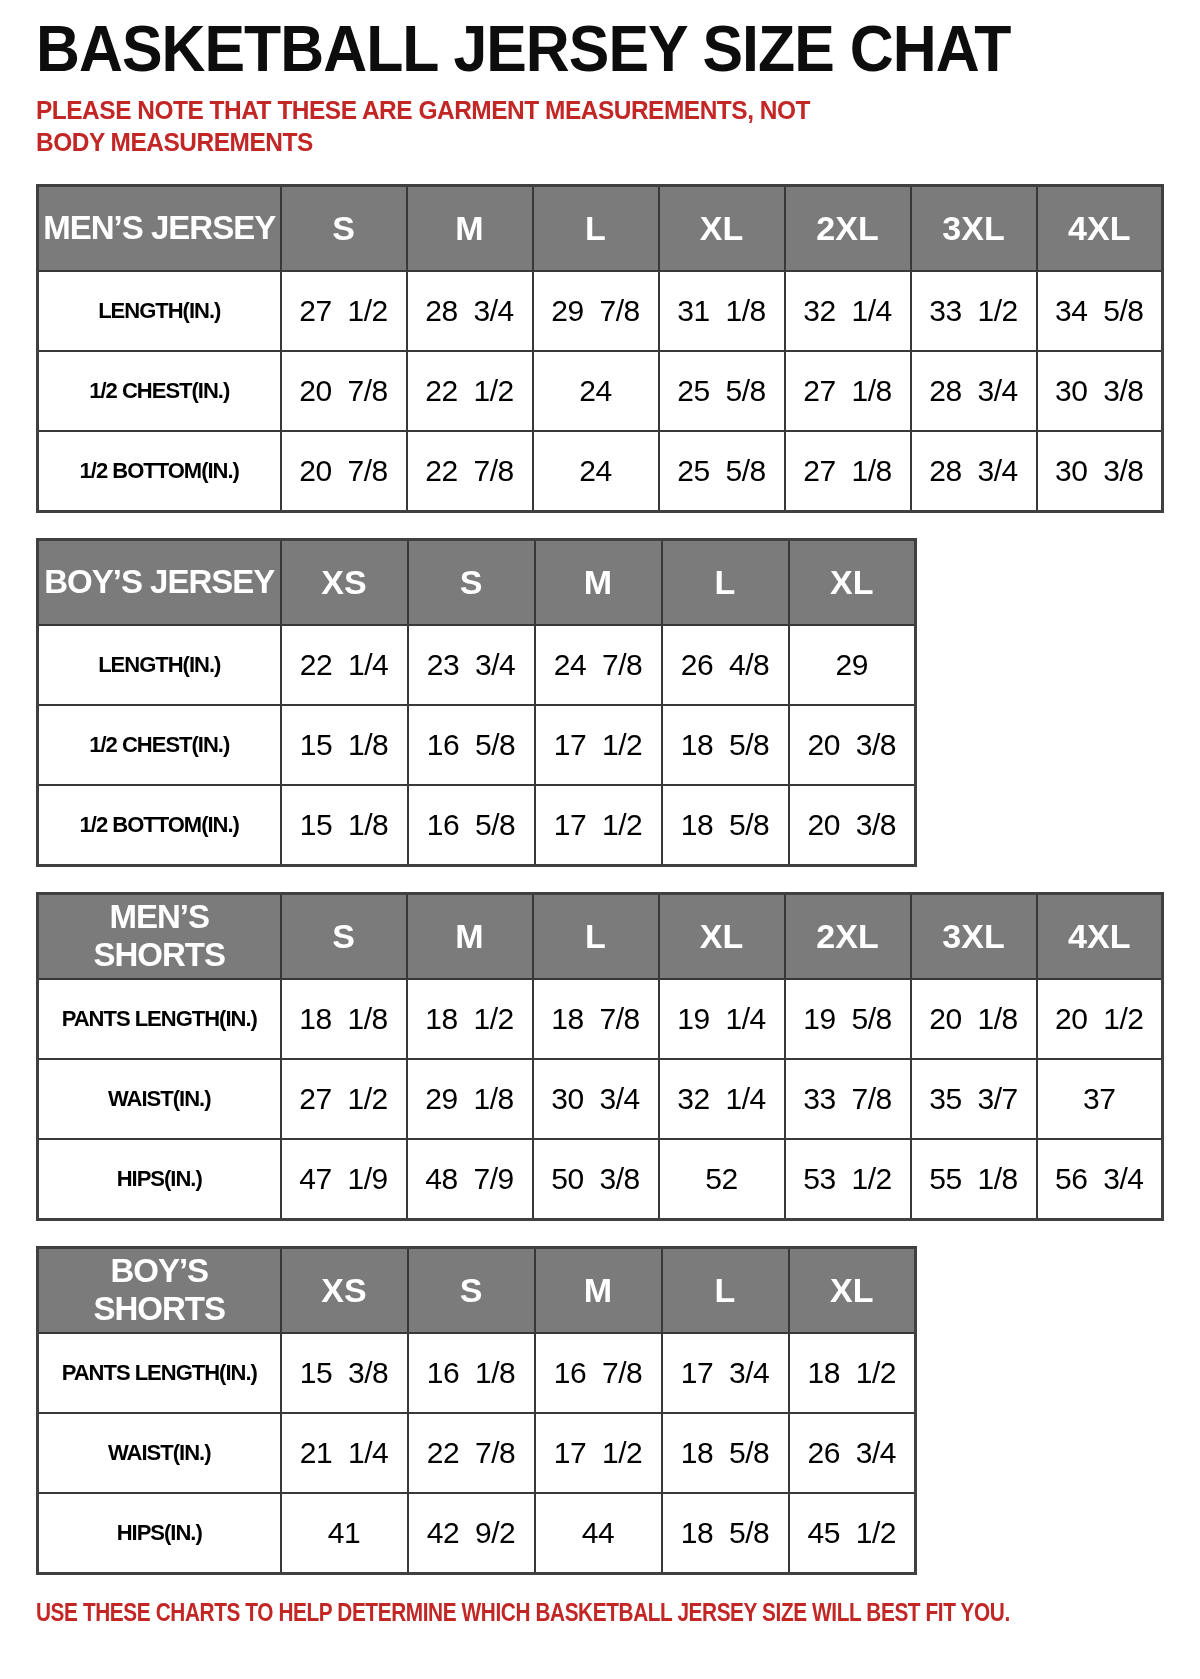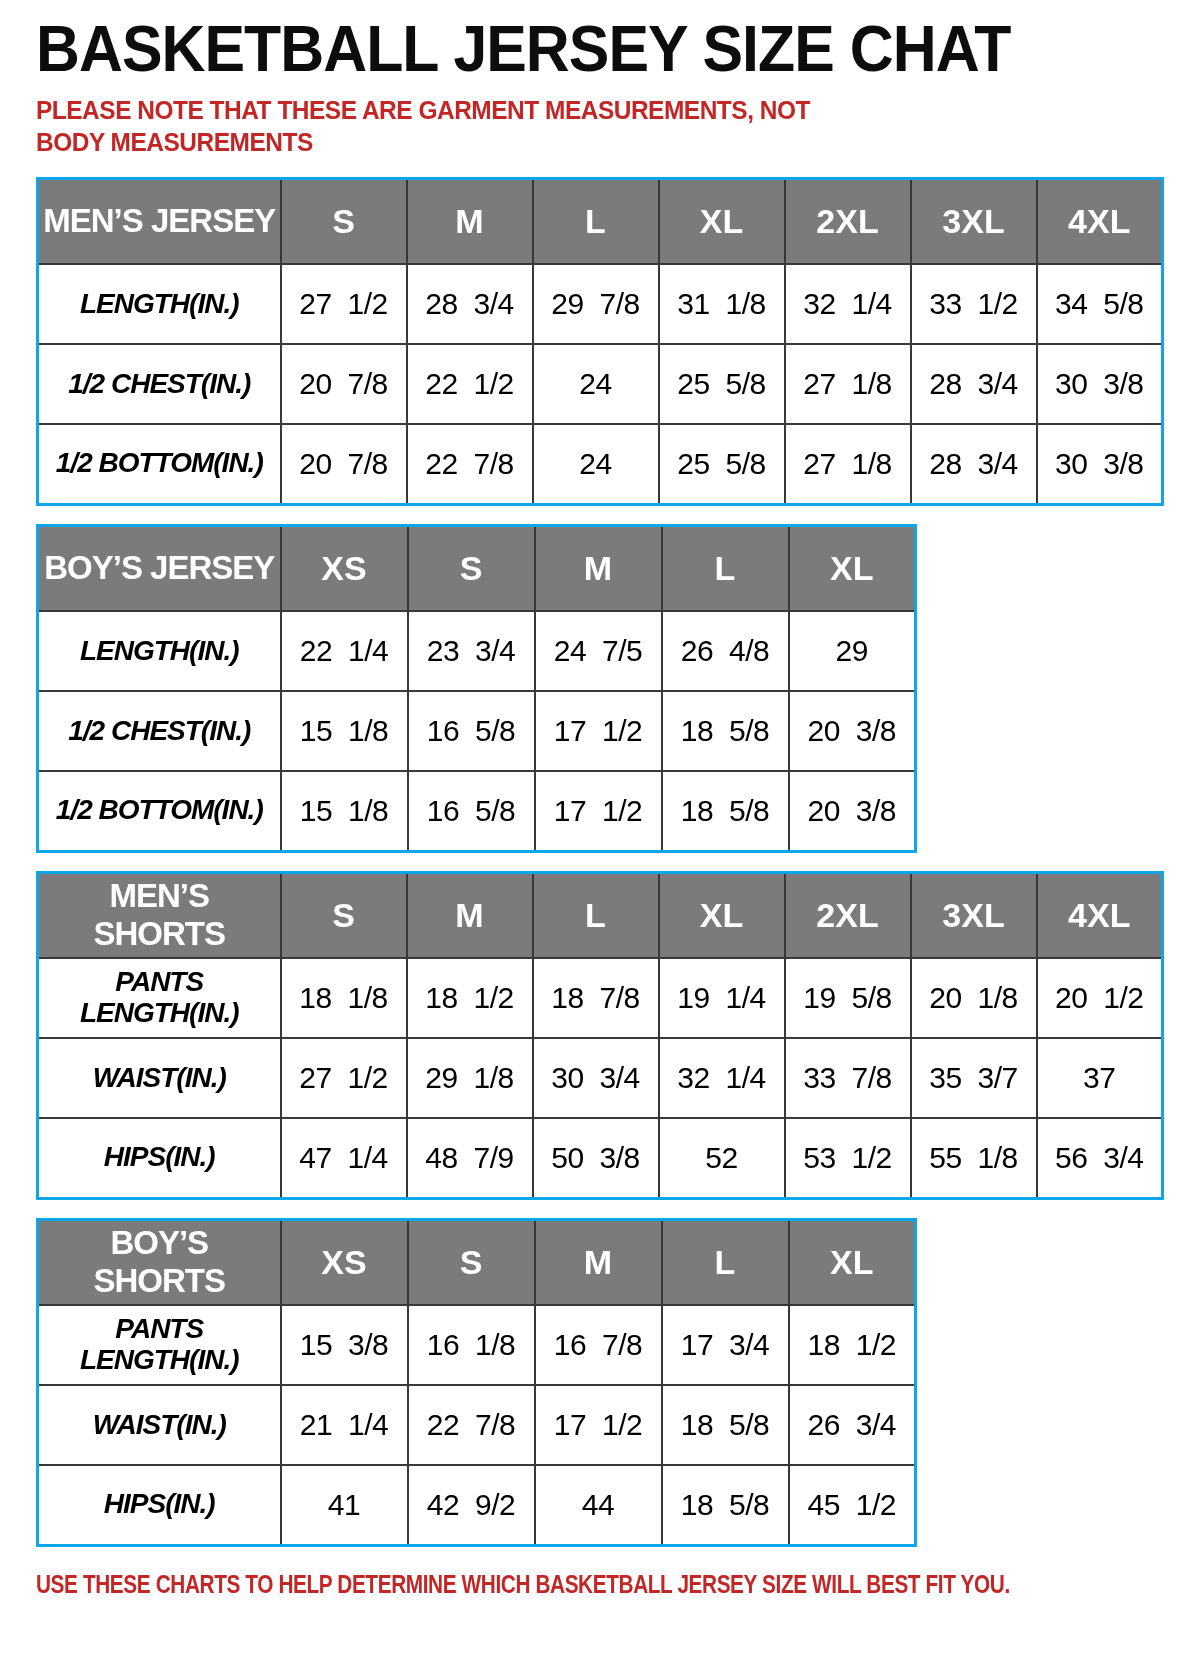--- a/index.html
+++ b/index.html
@@ -32,22 +32,22 @@
     font-weight: 700;
     letter-spacing: -0.5px;
     color: #c22726;
     transform: scaleX(0.94);
     transform-origin: 0 0;
   }
 
   .size-table {
     border-collapse: collapse;
     table-layout: fixed;
-    margin-top: 18px;
-    border: 3px solid #0ea5e9;
+    margin-top: 25px;
+    border: 3px solid #404040;
   }
   .size-table th, .size-table td {
     border: 2px solid #383838;
     text-align: center;
     vertical-align: middle;
     padding: 0 2px;
     overflow: hidden;
   }
   .size-table thead th {
     background: #7b7b7b;
@@ -56,25 +56,24 @@
     font-size: 34px;
     font-weight: 700;
   }
   .size-table thead th.tname {
     font-size: 33px;
     letter-spacing: -1px;
   }
   .size-table tbody tr { height: 80px; }
   .size-table td.rlabel {
     font-weight: 700;
-    font-size: 28px;
+    font-size: 22px;
     letter-spacing: -1px;
     line-height: 1.1;
     color: #000;
-    font-style: italic;
   }
   .size-table td.val {
     font-size: 30px;
     letter-spacing: -0.5px;
     word-spacing: 8px;
     color: #000;
   }
 
   .footer-note {
     margin-top: 22px;
@@ -168,21 +167,21 @@
             <th>M</th>
             <th>L</th>
             <th>XL</th>
           </tr>
         </thead>
         <tbody>
           <tr>
             <td class="rlabel">LENGTH(IN.)</td>
             <td class="val">22 1/4</td>
             <td class="val">23 3/4</td>
-            <td class="val">24 7/5</td>
+            <td class="val">24 7/8</td>
             <td class="val">26 4/8</td>
             <td class="val">29</td>
           </tr>
           <tr>
             <td class="rlabel">1/2 CHEST(IN.)</td>
             <td class="val">15 1/8</td>
             <td class="val">16 5/8</td>
             <td class="val">17 1/2</td>
             <td class="val">18 5/8</td>
             <td class="val">20 3/8</td>
@@ -236,21 +235,21 @@
             <td class="val">27 1/2</td>
             <td class="val">29 1/8</td>
             <td class="val">30 3/4</td>
             <td class="val">32 1/4</td>
             <td class="val">33 7/8</td>
             <td class="val">35 3/7</td>
             <td class="val">37</td>
           </tr>
           <tr>
             <td class="rlabel">HIPS(IN.)</td>
-            <td class="val">47 1/4</td>
+            <td class="val">47 1/9</td>
             <td class="val">48 7/9</td>
             <td class="val">50 3/8</td>
             <td class="val">52</td>
             <td class="val">53 1/2</td>
             <td class="val">55 1/8</td>
             <td class="val">56 3/4</td>
           </tr>
         </tbody>
       </table>
       <table class="size-table" style="width: 878px;">

